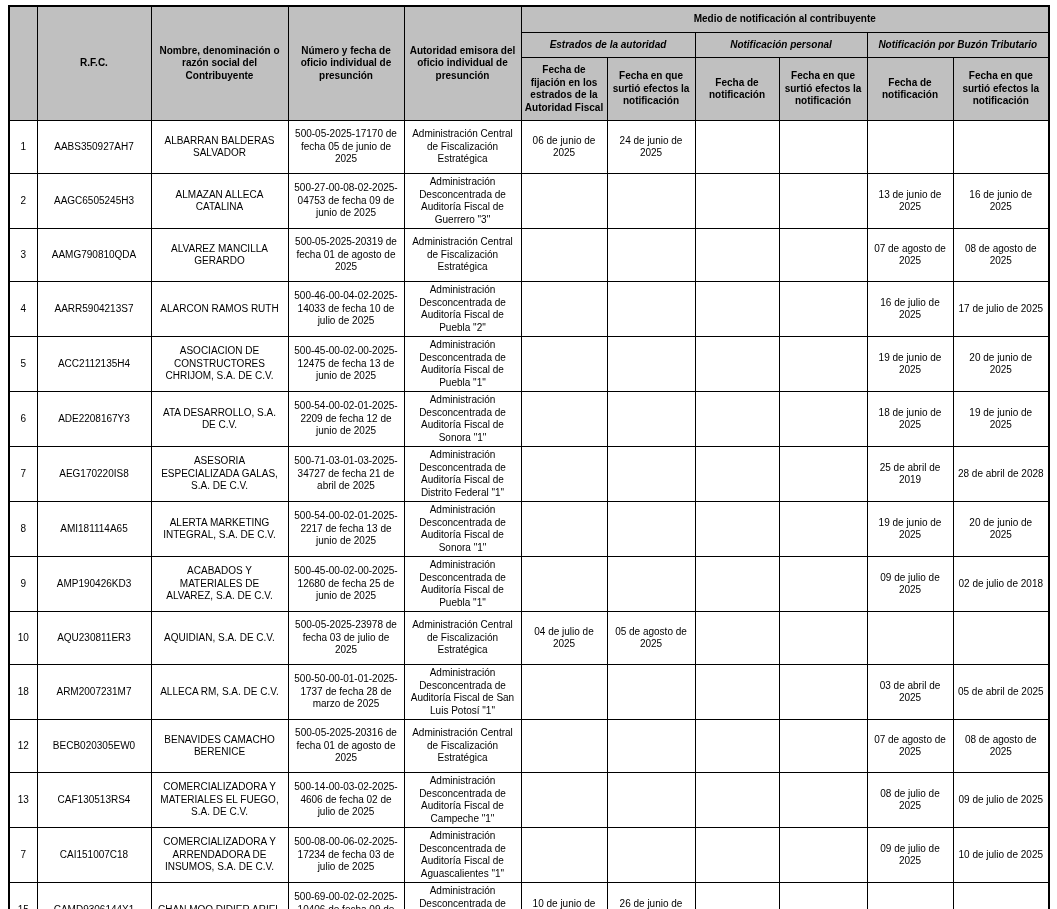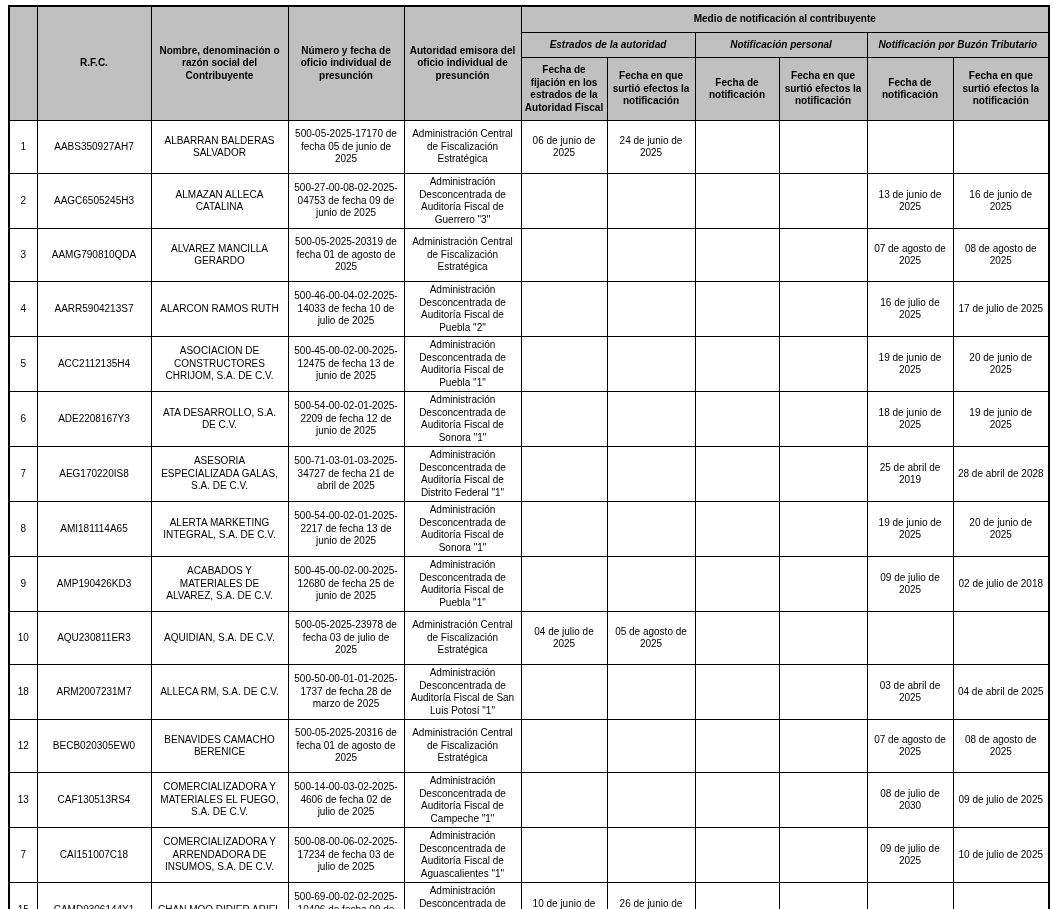--- a/index.html
+++ b/index.html
@@ -220,21 +220,21 @@
           <td>18</td>
           <td>ARM2007231M7</td>
           <td>ALLECA RM, S.A. DE C.V.</td>
           <td>500-50-00-01-01-2025-1737 de fecha 28 de marzo de 2025</td>
           <td>Administración Desconcentrada de Auditoría Fiscal de San Luis Potosí "1"</td>
           <td></td>
           <td></td>
           <td></td>
           <td></td>
           <td>03 de abril de 2025</td>
-          <td>04 de abril de 2025</td>
+          <td>05 de abril de 2025</td>
         </tr>
         <tr>
           <td>12</td>
           <td>BECB020305EW0</td>
           <td>BENAVIDES CAMACHO BERENICE</td>
           <td>500-05-2025-20316 de fecha 01 de agosto de 2025</td>
           <td>Administración Central de Fiscalización Estratégica</td>
           <td></td>
           <td></td>
           <td></td>
@@ -245,21 +245,21 @@
         <tr>
           <td>13</td>
           <td>CAF130513RS4</td>
           <td>COMERCIALIZADORA Y MATERIALES EL FUEGO, S.A. DE C.V.</td>
           <td>500-14-00-03-02-2025-4606 de fecha 02 de julio de 2025</td>
           <td>Administración Desconcentrada de Auditoría Fiscal de Campeche "1"</td>
           <td></td>
           <td></td>
           <td></td>
           <td></td>
-          <td>08 de julio de 2030</td>
+          <td>08 de julio de 2025</td>
           <td>09 de julio de 2025</td>
         </tr>
         <tr>
           <td>7</td>
           <td>CAI151007C18</td>
           <td>COMERCIALIZADORA Y ARRENDADORA DE INSUMOS, S.A. DE C.V.</td>
           <td>500-08-00-06-02-2025-17234 de fecha 03 de julio de 2025</td>
           <td>Administración Desconcentrada de Auditoría Fiscal de Aguascalientes "1"</td>
           <td></td>
           <td></td>

